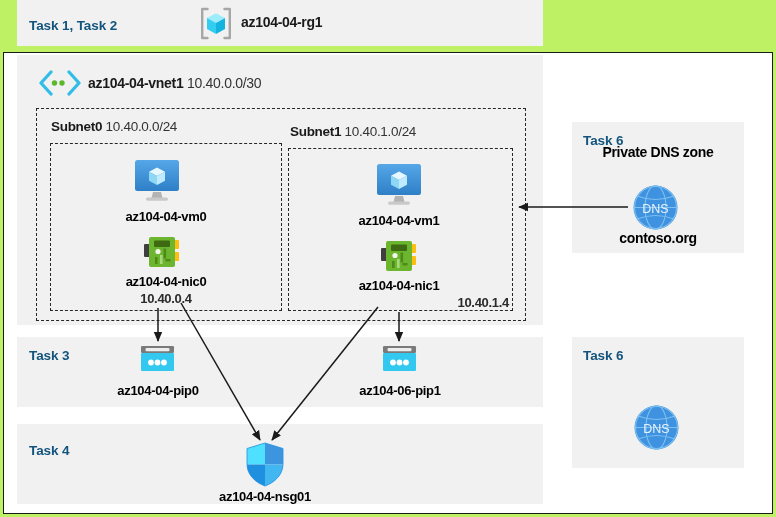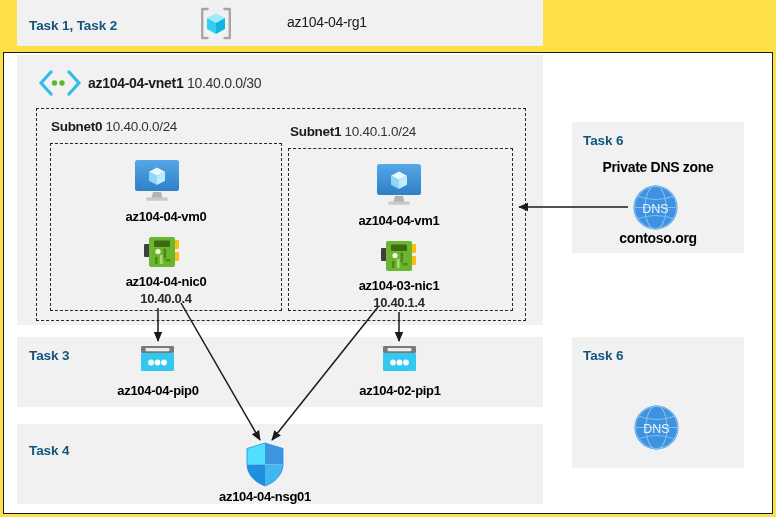--- a/index.html
+++ b/index.html
@@ -7,21 +7,21 @@
     padding: 0;
     background: #ffffff;
   }
   body {
     font-family: "Liberation Sans", sans-serif;
   }
   #canvas {
     position: relative;
     width: 776px;
     height: 517px;
-    background: #fde047;
+    background: #bef264;
     overflow: hidden;
   }
   .panel {
     position: absolute;
     background: #f1f1f1;
   }
   .task-label {
     position: absolute;
     color: #12547e;
     font-weight: bold;
@@ -111,21 +111,21 @@
       <path d="M25.5 2 L30.8 2 L30.8 31 L25.5 31" fill="none" stroke="#a6a6a6" stroke-width="2.4" stroke-linecap="round" stroke-linejoin="round"></path>
 
       <path d="M17 6.2 L26 11.1 L17 16.0 L8 11.1 Z" fill="#9cecfb"></path>
 
       <path d="M8 11.1 L17 16.0 L17 27.0 L8 22.1 Z" fill="#32cdf0"></path>
 
       <path d="M26 11.1 L26 22.1 L17 27.0 L17 16.0 Z" fill="#13b5e0"></path>
     </svg>
   </div>
 
-  <div class="hdr-name" style="left:241px; top:14px; font-weight:normal;margin-left:46px;">az104-04-rg1</div>
+  <div class="hdr-name" style="left:241px; top:14px; font-weight:bold;">az104-04-rg1</div>
 
   <div id="outer-frame"></div>
 
   <div class="panel" style="left:17px; top:55px; width:526px; height:270px;"></div>
 
   <div class="icon vnet-icon" style="left:38px; top:70px; width:44px; height:26px;">
     <svg width="44" height="26" viewBox="0 0 44 26">
       <path d="M13 2 L3 13 L13 24" fill="none" stroke="#32bde8" stroke-width="3.3" stroke-linecap="round" stroke-linejoin="round"></path>
       <path d="M31 2 L41 13 L31 24" fill="none" stroke="#32bde8" stroke-width="3.3" stroke-linecap="round" stroke-linejoin="round"></path>
       <circle cx="16.5" cy="13" r="2.7" fill="#5cb82a"></circle>
@@ -213,22 +213,22 @@
       <rect x="29.5" y="17" width="6.5" height="9" rx="1" fill="#fdbe12"></rect>
       <rect x="6" y="2" width="26" height="30" rx="2" fill="#6cb52e"></rect>
       <rect x="11" y="5.5" width="16" height="6.5" rx="1" fill="#3e6b12"></rect>
       <circle cx="15" cy="16.5" r="2.6" fill="#f2f7ea"></circle>
       <rect x="20.5" y="13.5" width="2.6" height="10" fill="#4e8a18"></rect>
       <rect x="12" y="22" width="2.6" height="7" fill="#4e8a18"></rect>
       <rect x="17" y="20" width="2.6" height="9" fill="#a7d97a"></rect>
       <rect x="22.5" y="24" width="5" height="2.4" fill="#4e8a18"></rect>
     </svg>
   </div>
-  <div class="res-name" style="left:289px; top:278px; width:220px;">az104-03-nic1</div>
-  <div class="res-sub" style="left:289px; top:295px; width:220px;">10.40.1.4</div>
+  <div class="res-name" style="left:289px; top:278px; width:220px;">az104-04-nic1</div>
+  <div class="res-sub" style="left:289px; top:295px; width:220px;text-align:right;">10.40.1.4</div>
 
   <div class="panel" style="left:17px; top:337px; width:526px; height:70px;"></div>
 
   <div class="task-label" style="left:29px; top:348px;">Task 3</div>
 
   <div class="icon pip-icon" style="left:140px; top:345px; width:35px; height:28px;">
     <svg width="35" height="28" viewBox="0 0 35 28">
       <rect x="1" y="1" width="33" height="7" rx="1.2" fill="#7a7a7a"></rect>
       <rect x="5.5" y="3" width="24" height="3.2" rx="1.2" fill="#ededed"></rect>
       <rect x="1" y="8" width="33" height="18" rx="1.2" fill="#32c8ef"></rect>
@@ -242,21 +242,21 @@
   <div class="icon pip-icon" style="left:382px; top:345px; width:35px; height:28px;">
     <svg width="35" height="28" viewBox="0 0 35 28">
       <rect x="1" y="1" width="33" height="7" rx="1.2" fill="#7a7a7a"></rect>
       <rect x="5.5" y="3" width="24" height="3.2" rx="1.2" fill="#ededed"></rect>
       <rect x="1" y="8" width="33" height="18" rx="1.2" fill="#32c8ef"></rect>
       <circle cx="11" cy="17.5" r="2.9" fill="#ffffff"></circle>
       <circle cx="17.5" cy="17.5" r="2.9" fill="#ffffff"></circle>
       <circle cx="24" cy="17.5" r="2.9" fill="#ffffff"></circle>
     </svg>
   </div>
-  <div class="res-name" style="left:300px; top:383px; width:200px;">az104-02-pip1</div>
+  <div class="res-name" style="left:300px; top:383px; width:200px;">az104-06-pip1</div>
 
   <div class="panel" style="left:17px; top:424px; width:526px; height:80px;"></div>
 
   <div class="task-label" style="left:29px; top:443px;">Task 4</div>
 
   <div class="icon nsg-icon" style="left:245px; top:442px; width:40px; height:45px;">
     <svg width="40" height="45" viewBox="0 0 40 45">
       <defs>
         <clipPath id="shieldclip">
           <path d="M20 1 L38 6.5 L38 22 C38 33 29.5 40.5 20 44 C10.5 40.5 2 33 2 22 L2 6.5 Z"></path>
@@ -270,21 +270,21 @@
       </g>
       <path d="M20 1 L38 6.5 L38 22 C38 33 29.5 40.5 20 44 C10.5 40.5 2 33 2 22 L2 6.5 Z" fill="none" stroke="#1f8fe0" stroke-width="0.8"></path>
     </svg>
   </div>
   <div class="res-name" style="left:165px; top:489px; width:200px;">az104-04-nsg01</div>
 
   <div class="panel" style="left:572px; top:122px; width:172px; height:131px;"></div>
 
   <div class="task-label" style="left:583px; top:133px;">Task 6</div>
 
-  <div class="res-name" style="left:572px; top:159px; width:172px; font-size:14px;">Private DNS zone</div>
+  <div class="res-name" style="left:572px; top:144px; width:172px; font-size:14px;">Private DNS zone</div>
 
   <div class="icon dns-icon" style="left:632px; top:184px; width:47px; height:47px;">
     <svg width="47" height="47" viewBox="0 0 47 47">
       <circle cx="23.5" cy="23.5" r="22" fill="#3f92e0"></circle>
       <g fill="none" stroke="#7ec0f0" stroke-width="1.1">
         <ellipse cx="23.5" cy="23.5" rx="10.5" ry="22"></ellipse>
         <ellipse cx="23.5" cy="23.5" rx="21" ry="21"></ellipse>
         <line x1="2" y1="23.5" x2="45" y2="23.5"></line>
         <path d="M5 12 Q23.5 19 42 12"></path>
         <path d="M5 35 Q23.5 28 42 35"></path>

